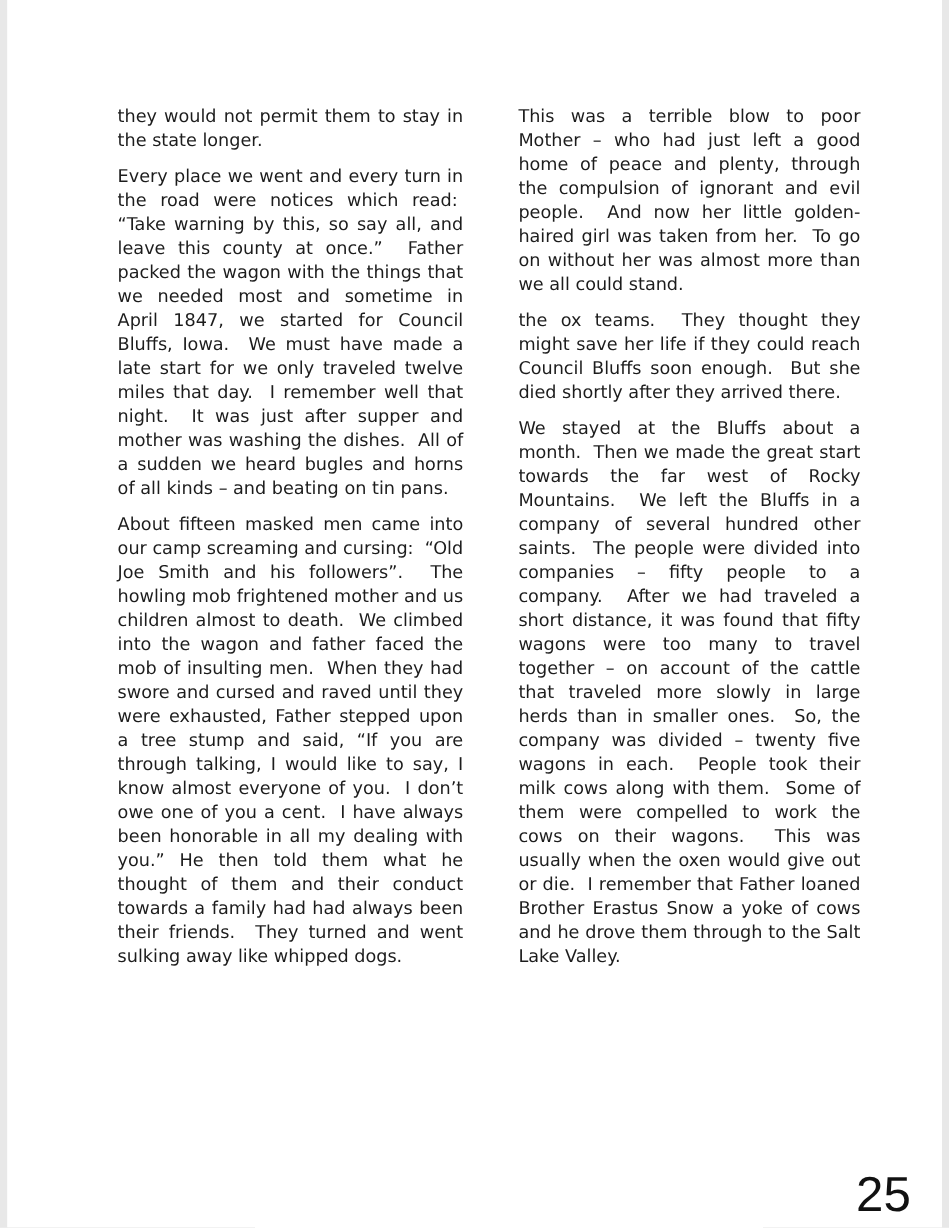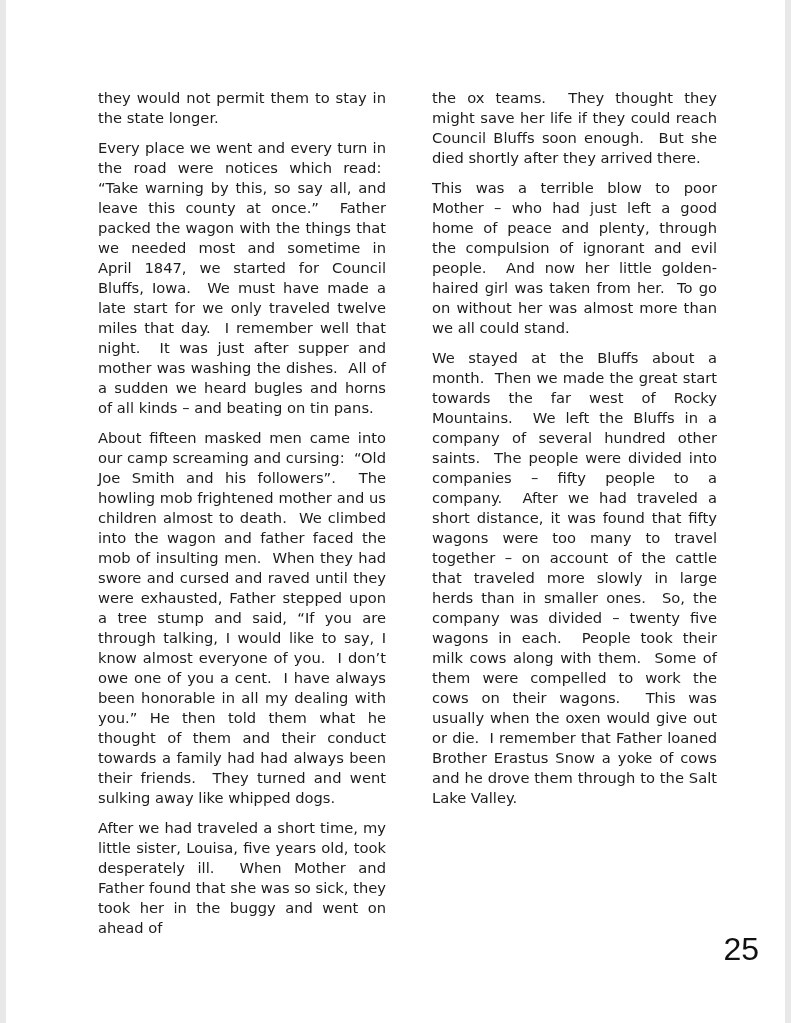--- a/index.html
+++ b/index.html
@@ -21,37 +21,36 @@
   .para {
     margin:0 0 10px 0;
     font-family:"DejaVu Sans", sans-serif;
     font-size:14.7px;
     line-height:20px;
     color:#1c1c1c;
     text-align:justify;
   }
   .page-number {
     position:absolute;
-    top:931px; right:26px;
+    top:972px; right:26px;
     font-family:"Liberation Sans", sans-serif;
-    font-size:32px;
+    font-size:41px;
     color:#111111;
   }
 </style>
 </head>
 <body>
 
 <div class="page">
   <div class="columns">
     <div class="col left">
         <p class="para">they would not permit them to stay in the state longer.</p>
         <p class="para">Every place we went and every turn in the road were notices which read:&nbsp; “Take warning by this, so say all, and leave this county at once.”&nbsp; Father packed the wagon with the things that we needed most and sometime in April 1847, we started for Council Bluffs, Iowa.&nbsp; We must have made a late start for we only traveled twelve miles that day.&nbsp; I remember well that night.&nbsp; It was just after supper and mother was washing the dishes.&nbsp; All of a sudden we heard bugles and horns of all kinds – and beating on tin pans.</p>
         <p class="para">About fifteen masked men came into our camp screaming and cursing:&nbsp; “Old Joe Smith and his followers”.&nbsp;  The howling mob frightened mother and us children almost to death.&nbsp; We climbed into the wagon and father faced the mob of insulting men.&nbsp; When they had swore and cursed and raved until they were exhausted, Father stepped upon a tree stump and said, “If you are through talking, I would like to say, I know almost everyone of you.&nbsp; I don’t owe one of you a cent.&nbsp; I have always been honorable in all my dealing with you.” He then told them what he thought of them and their conduct towards a family had had always been their friends.&nbsp; They turned and went sulking away like whipped dogs.</p>
-        <p class="para">After we had traveled a short time, my little sister, Louisa, five years old, took desperately ill.&nbsp; When Mother and Father found that she was so sick, they took her in the buggy and went on ahead of</p>
       </div>
     <div class="col right">
+        <p class="para">This was a terrible blow to poor Mother – who had just left a good home of peace and plenty, through the compulsion of ignorant and evil people.&nbsp; And now her little golden-haired girl was taken from her.&nbsp; To go on without her was almost more than we all could stand.</p>
         <p class="para">the ox teams.&nbsp; They thought they might save her life if they could reach Council Bluffs soon enough.&nbsp;  But she died shortly after they arrived there.</p>
-        <p class="para">This was a terrible blow to poor Mother – who had just left a good home of peace and plenty, through the compulsion of ignorant and evil people.&nbsp; And now her little golden-haired girl was taken from her.&nbsp; To go on without her was almost more than we all could stand.</p>
         <p class="para">We stayed at the Bluffs about a month.&nbsp; Then we made the great start towards the far west of Rocky Mountains.&nbsp; We left the Bluffs in a company of several hundred other saints.&nbsp; The people were divided into companies – fifty people to a company.&nbsp;  After we had traveled a short distance, it was found that fifty wagons were too many to travel together – on account of the cattle that traveled more slowly in large herds than in smaller ones.&nbsp; So, the company was divided – twenty five wagons in each.&nbsp; People took their milk cows along with them.&nbsp; Some of them were compelled to work the cows on their wagons.&nbsp;  This was usually when the oxen would give out or die.&nbsp;  I remember that Father loaned Brother Erastus Snow a yoke of cows and he drove them through to the Salt Lake Valley.</p>
       </div>
   </div>
   <div class="page-number">25</div>
 </div>
 
 </body></html>

